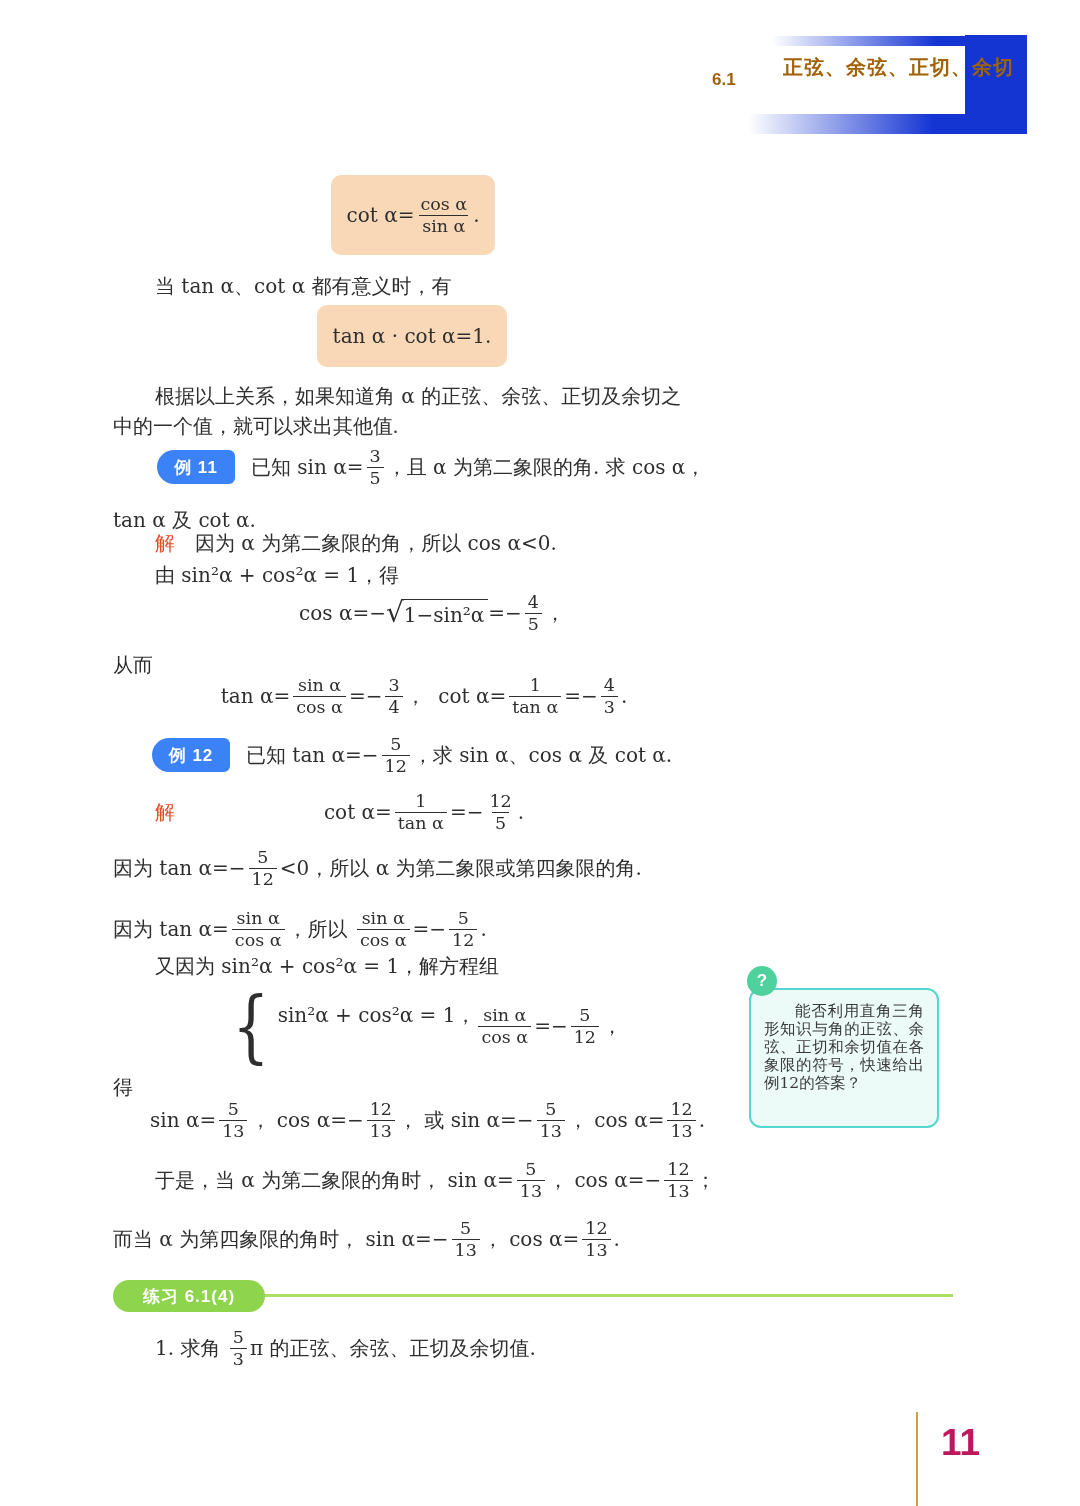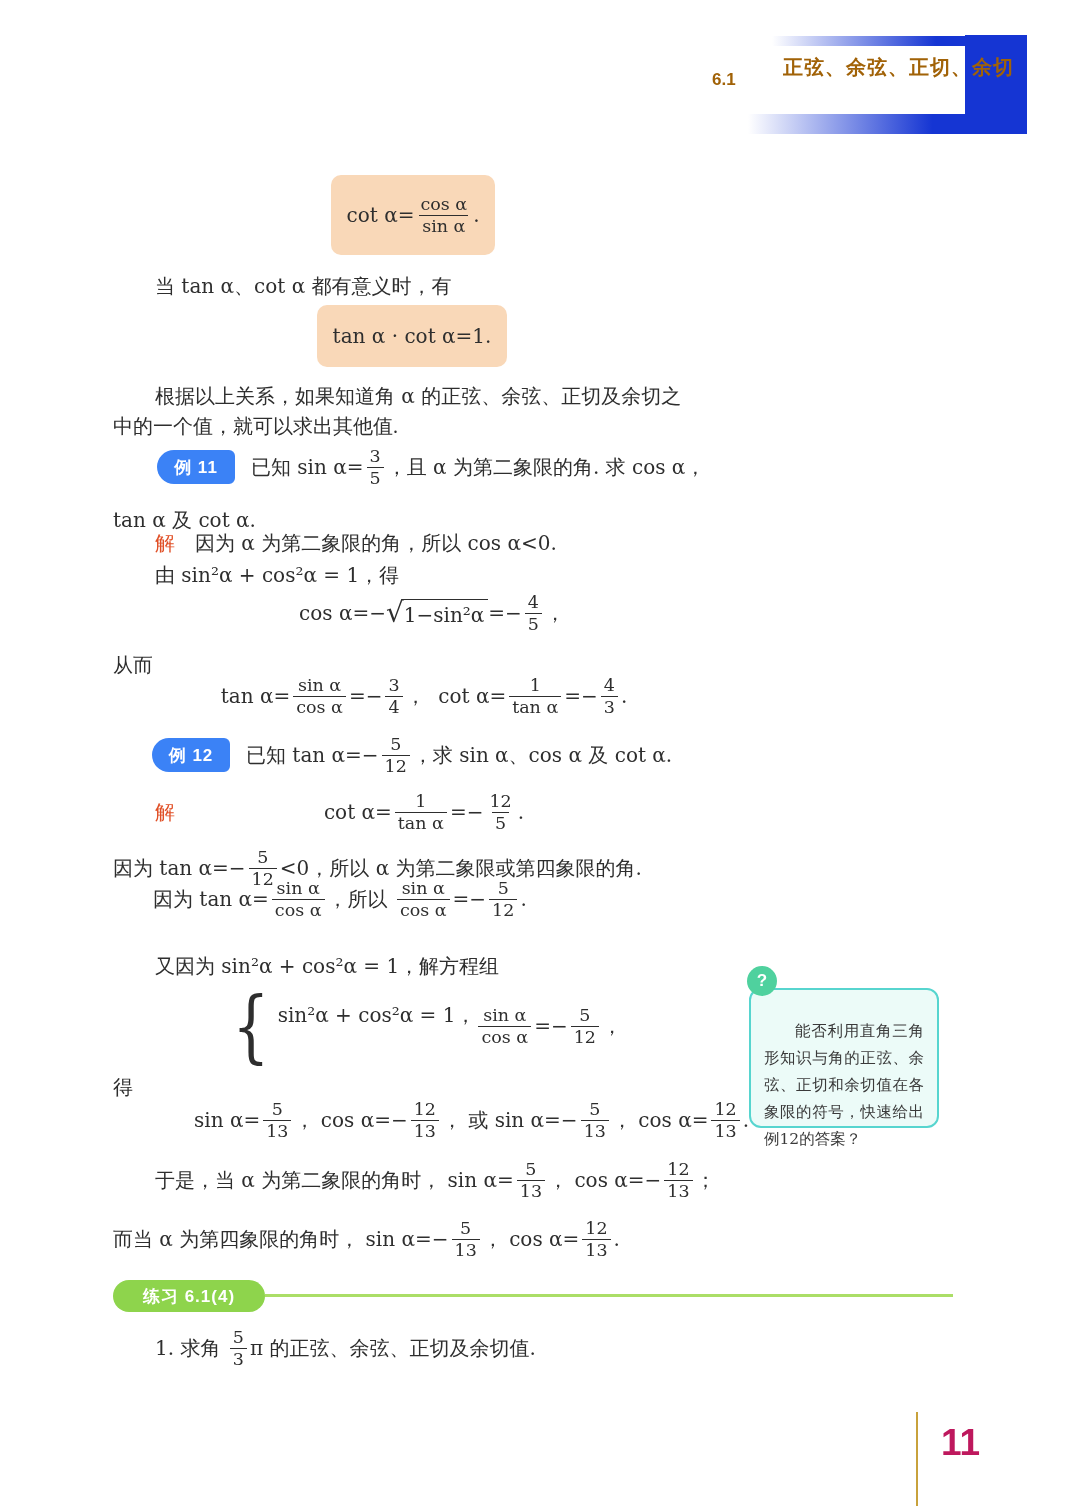--- a/index.html
+++ b/index.html
@@ -28,22 +28,22 @@
   .fbox{background:#f9d8b8;border-radius:10px;display:flex;align-items:center;justify-content:center;font-size:20px;white-space:pre;}
   .brace{font-size:78px;line-height:92px;font-weight:100;transform:scaleX(0.75);margin-right:2px;color:#2e2e2e;}
   .sys-col{display:flex;flex-direction:row;align-items:flex-start;}
   .practice-badge{
     background:#8ed44c;color:#ffffff;font-family:"Liberation Sans","DejaVu Sans",sans-serif;
     font-weight:bold;font-size:17px;border-radius:16px;width:152px;height:32px;
     display:flex;align-items:center;justify-content:center;letter-spacing:1px;
   }
   .bubble{
     background:#ecfbf8;border:2.5px solid #57d5cf;border-radius:12px;
-    font-size:15.5px;line-height:27px;color:#3a3a3a;text-indent:2em;
-    padding:28px 13px;box-sizing:border-box;text-align:justify;
+    font-size:15.5px;line-height:18px;color:#3a3a3a;text-indent:2em;
+    padding:12px 13px;box-sizing:border-box;text-align:justify;
   }
   .qcircle{
     width:30px;height:30px;border-radius:50%;background:#4fd19e;color:#ffffff;
     display:flex;align-items:center;justify-content:center;
     font-family:"Liberation Sans",sans-serif;font-size:17px;font-weight:bold;z-index:2;
   }
   .headtxt{font-family:Liberation Sans, sans-serif;font-weight:bold;color:#a16207;}
 </style>
 </head>
 <body>
@@ -98,39 +98,39 @@
 
 <div class="abs txt red" style="left:155px;top:797px;">解</div>
 <div class="abs center-eq" style="left:113px;top:784px;width:622px;height:56px;">
   <span>cot α=</span><span class="frac"><span class="num">1</span><span class="den">tan α</span></span><span>=−</span><span class="frac"><span class="num">12</span><span class="den">5</span></span><span>.</span>
 </div>
 
 <div class="abs flexline" style="left:113px;top:842px;height:52px;">
   <span>因为 tan α=−</span><span class="frac"><span class="num">5</span><span class="den">12</span></span><span>&lt;0，所以 α 为第二象限或第四象限的角.</span>
 </div>
 
-<div class="abs flexline" style="left:113px;top:873px;height:52px;margin-left:40px;">
+<div class="abs flexline" style="left:113px;top:903px;height:52px;">
   <span>因为 tan α=</span><span class="frac"><span class="num">sin α</span><span class="den">cos α</span></span><span>，所以 </span><span class="frac"><span class="num">sin α</span><span class="den">cos α</span></span><span>=−</span><span class="frac"><span class="num">5</span><span class="den">12</span></span><span>.</span>
 </div>
 
 <div class="abs txt" style="left:155px;top:951px;">又因为 sin²α + cos²α = 1，解方程组</div>
 
 <div class="abs" style="left:113px;top:980px;width:622px;display:flex;justify-content:center;align-items:center;">
   <span class="brace">{</span>
   <span class="sys-col">
     <span class="txt" style="margin-bottom:4px;">sin²α + cos²α = 1，</span>
     <span class="flexline" style="height:52px;">
       <span class="frac"><span class="num">sin α</span><span class="den">cos α</span></span><span>=−</span><span class="frac"><span class="num">5</span><span class="den">12</span></span><span>，</span>
     </span>
   </span>
 </div>
 
 <div class="abs txt" style="left:113px;top:1072px;">得</div>
 
-<div class="abs flexline" style="left:150px;top:1093px;height:54px;margin-left:44px;">
+<div class="abs flexline" style="left:150px;top:1093px;height:54px;">
   <span>sin α=</span><span class="frac"><span class="num">5</span><span class="den">13</span></span><span>， cos α=−</span><span class="frac"><span class="num">12</span><span class="den">13</span></span><span>， 或 sin α=−</span><span class="frac"><span class="num">5</span><span class="den">13</span></span><span>， cos α=</span><span class="frac"><span class="num">12</span><span class="den">13</span></span><span>.</span>
 </div>
 
 <div class="abs flexline" style="left:155px;top:1153px;height:54px;">
   <span>于是，当 α 为第二象限的角时， sin α=</span><span class="frac"><span class="num">5</span><span class="den">13</span></span><span>， cos α=−</span><span class="frac"><span class="num">12</span><span class="den">13</span></span><span>；</span>
 </div>
 
 <div class="abs flexline" style="left:113px;top:1212px;height:54px;">
   <span>而当 α 为第四象限的角时， sin α=−</span><span class="frac"><span class="num">5</span><span class="den">13</span></span><span>， cos α=</span><span class="frac"><span class="num">12</span><span class="den">13</span></span><span>.</span>
 </div>

